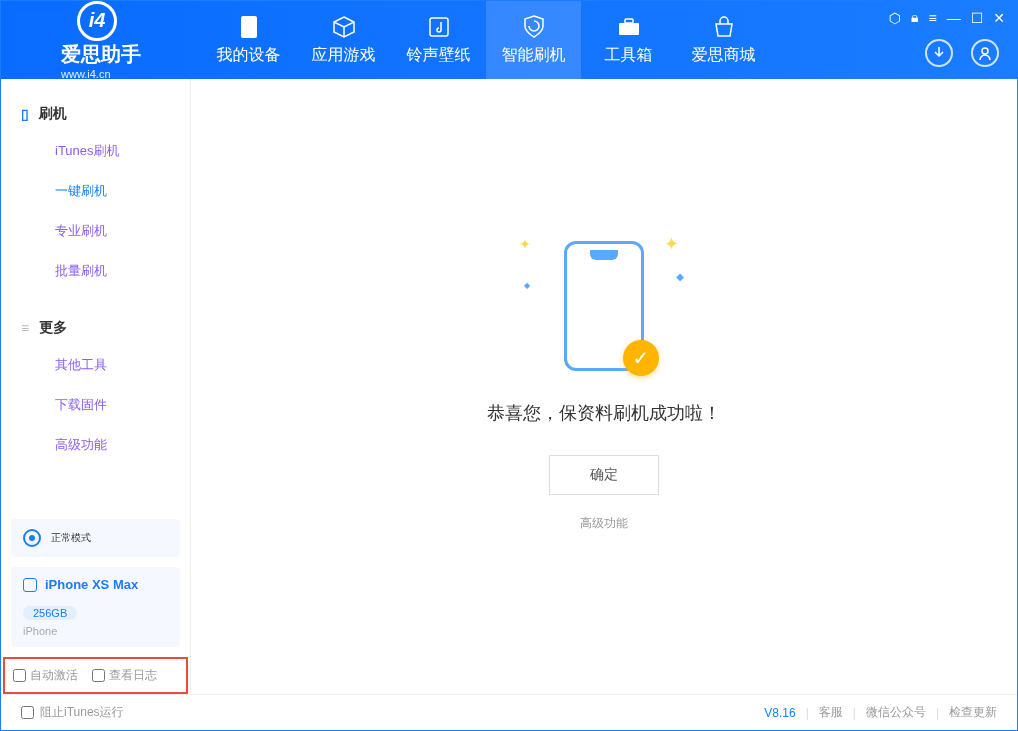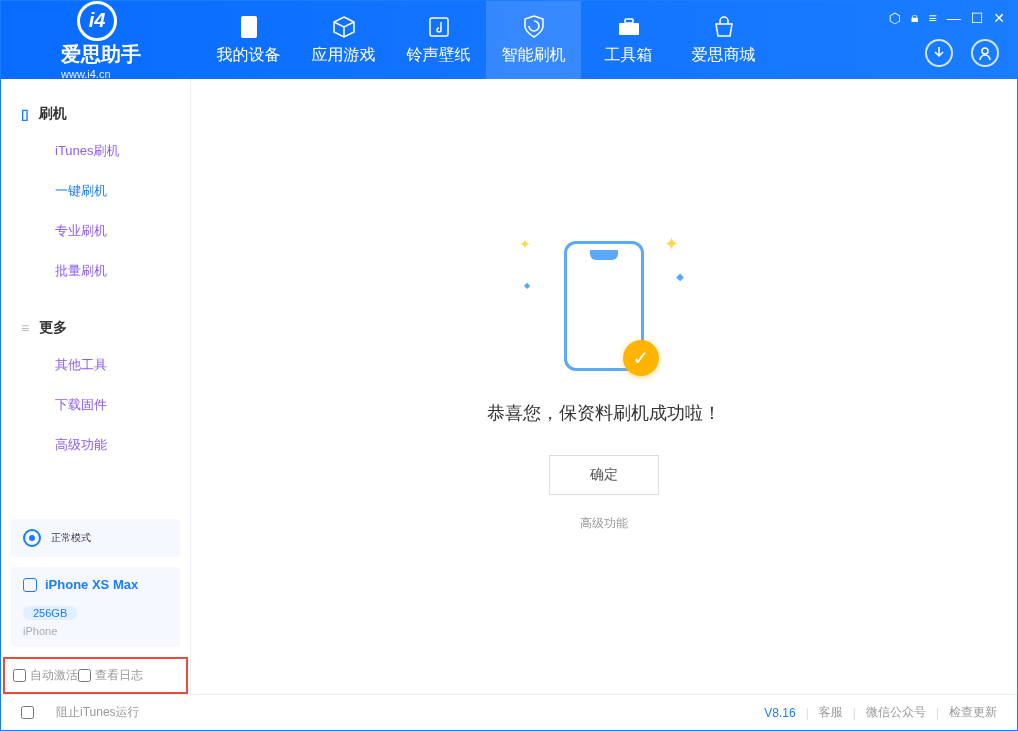--- a/index.html
+++ b/index.html
@@ -35,21 +35,21 @@
 .sidebar-bottom { margin-top: auto; padding: 0 10px 10px 10px; }
 .mode-box { background: #f5f9ff; border-radius: 4px; padding: 10px 12px; margin-bottom: 10px; display: flex; align-items: center; font-size: 10px; color: #333; }
 .mode-box .dot-icon { width: 18px; height: 18px; border: 2px solid #1a7cff; border-radius: 50%; margin-right: 10px; position: relative; }
 .mode-box .dot-icon::after { content: ''; position: absolute; width: 6px; height: 6px; background: #1a7cff; border-radius: 50%; top: 4px; left: 4px; }
 .device-box { background: #f5f9ff; border-radius: 4px; padding: 10px 12px; }
 .device-box .name { font-size: 13px; color: #1a7cff; font-weight: bold; display: flex; align-items: center; }
 .device-box .name .icon { width: 14px; height: 14px; border: 1.5px solid #1a7cff; border-radius: 3px; margin-right: 8px; }
 .device-box .badge { display: inline-block; background: #e3efff; color: #1a7cff; border-radius: 10px; padding: 1px 10px; font-size: 11px; margin-top: 14px; }
 .device-box .type { color: #aaa; font-size: 11px; margin-top: 4px; }
 
-.options-row { border: 2px solid #e74c3c; padding: 8px 8px; display: flex; font-size: 12px; color: #999; margin: 0 2px; }
+.options-row { border: 2px solid #e74c3c; padding: 8px 8px; display: flex; gap: 14px; font-size: 12px; color: #999; margin: 0 2px; }
 .options-row label { display: flex; align-items: center; gap: 4px; cursor: pointer; }
 .options-row input { margin: 0; }
 
 
 .main { flex: 1; display: flex; align-items: center; justify-content: center; position: relative; }
 .success-box { text-align: center; }
 .phone-illustration { width: 120px; height: 130px; margin: 0 auto 30px; position: relative; }
 .phone-outline { width: 80px; height: 130px; border: 3px solid #5aa9ff; border-radius: 12px; margin: 0 auto; position: relative; background: #fff; }
 .phone-outline::before { content: ''; position: absolute; top: 6px; left: 50%; transform: translateX(-50%); width: 28px; height: 10px; background: #5aa9ff; border-radius: 0 0 6px 6px; }
 .badge-check { position: absolute; bottom: -5px; right: 5px; width: 36px; height: 36px; background: #ffb400; border-radius: 50%; display: flex; align-items: center; justify-content: center; color: #fff; font-size: 20px; box-shadow: 0 2px 6px rgba(255,180,0,0.4); }
@@ -220,21 +220,21 @@
       </div>
       <div class="success-msg">恭喜您，保资料刷机成功啦！</div>
       <button class="confirm-btn">确定</button>
       <a class="log-link">高级功能</a>
     </div>
   </div>
 </div>
 
 <div class="footer">
   <div class="left">
-    <label style="display:flex;align-items:center;gap:22px;cursor:pointer">
+    <label style="display:flex;align-items:center;gap:6px;cursor:pointer">
         <input type="checkbox" style="">
         <span>阻止iTunes运行</span>
       </label>
   </div>
   <div class="right">
     <span class="version">V8.16</span>
     <span class="sep">|</span>
     <a>客服</a>
     <span class="sep">|</span>
     <a>微信公众号</a>

